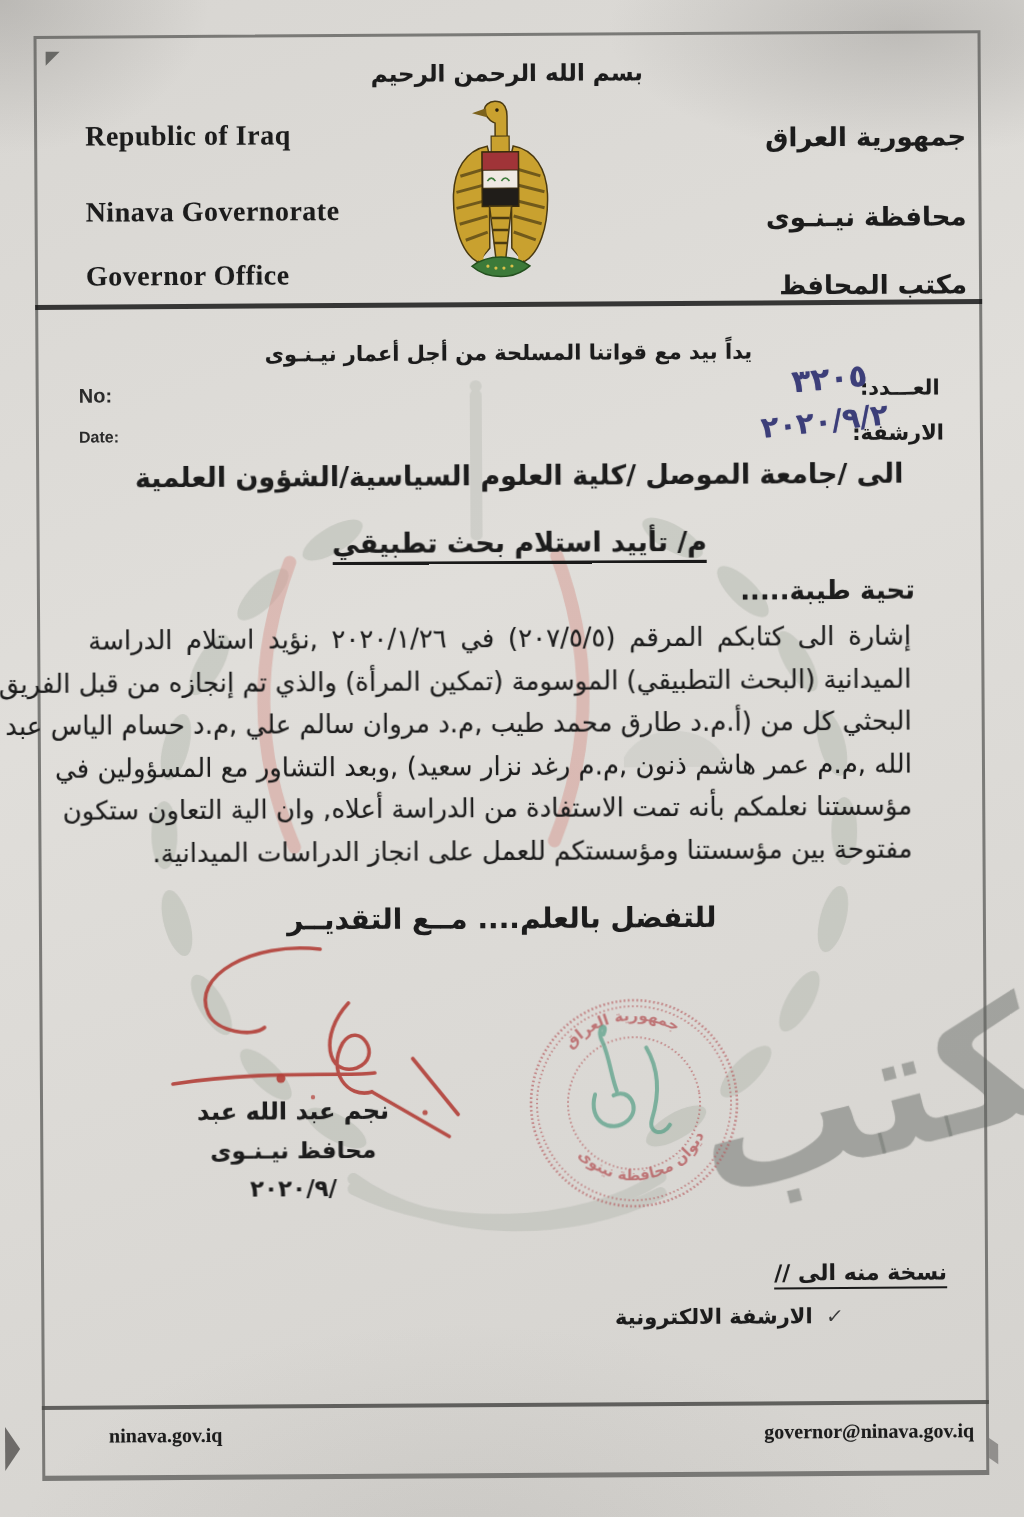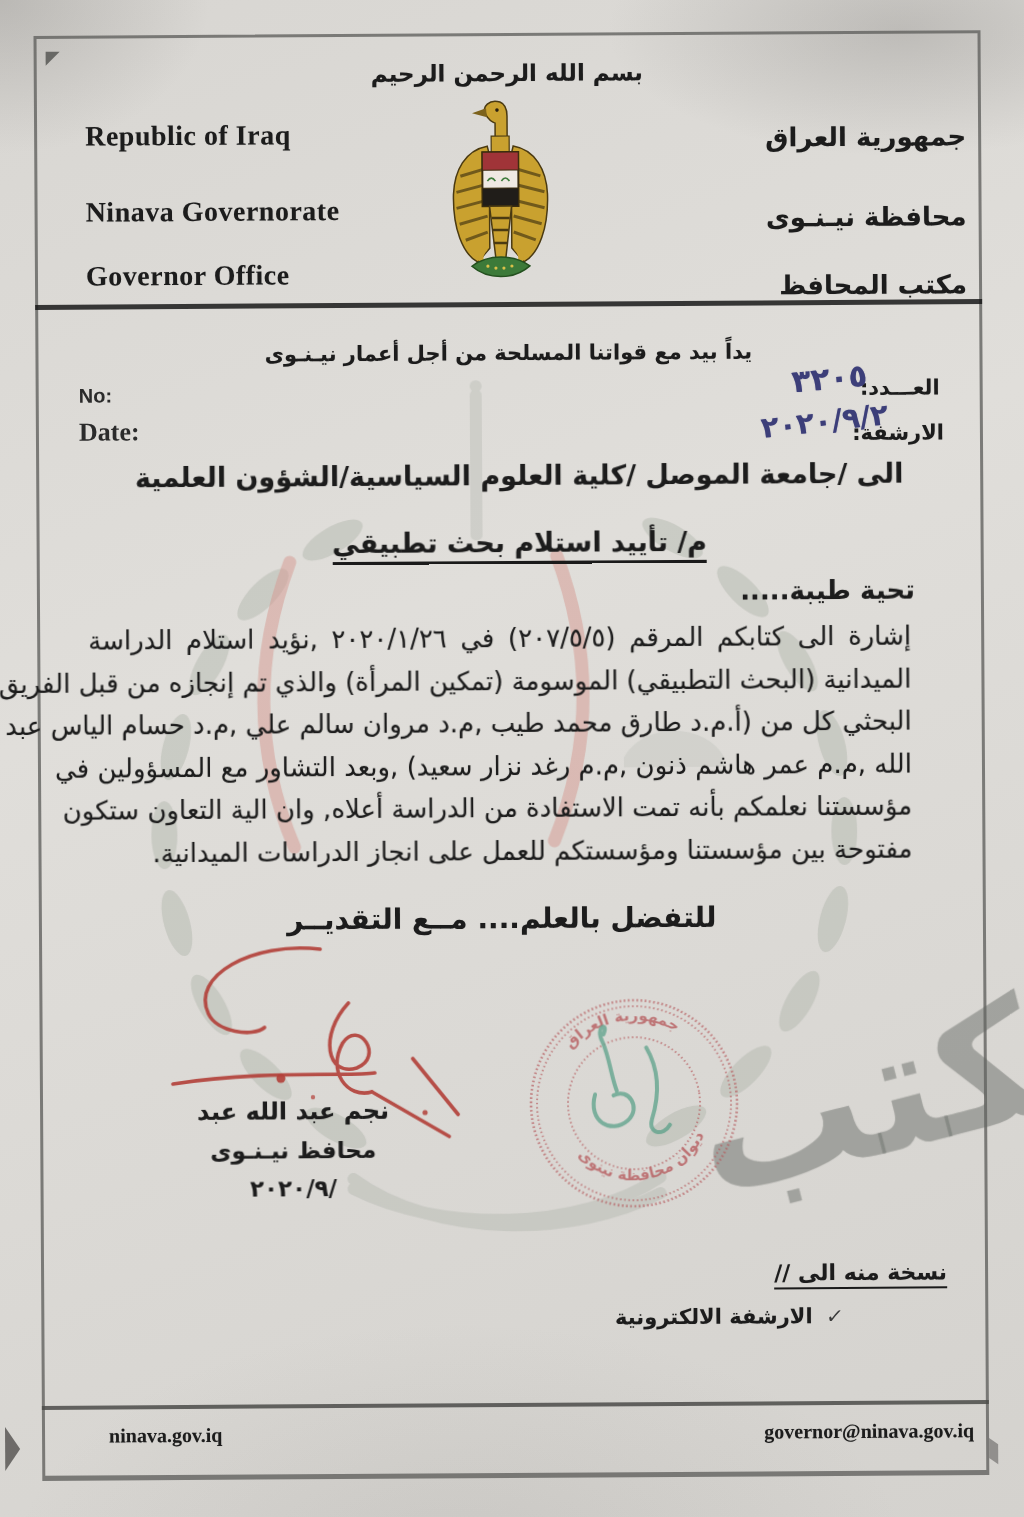--- a/index.html
+++ b/index.html
@@ -25,21 +25,21 @@
   .corner-mark{left:9px;top:13px;width:0;height:0;border-left:14px solid rgba(80,80,78,.8);border-bottom:14px solid transparent;}
   
   .bismillah{left:290px;top:24px;width:360px;font-size:23px;}
   .en-line{left:48px;font-size:28px;letter-spacing:.5px;}
   .ar-line{right:12px;font-size:26px;}
   .emblem{left:398px;top:60px;}
   .hdr-rule{left:-3px;top:266px;width:947px;height:5px;background:rgba(25,25,25,.85);}
   
   .slogan{left:150px;top:305px;width:640px;font-size:21px;}
   .no-label{left:40px;top:346px;font-size:20px;font-weight:600;color:#2b2b2b;font-family:"Liberation Sans",sans-serif;}
-  .date-label{left:40px;top:379px;font-size:26px;font-weight:600;color:#2b2b2b;font-family:Liberation Serif, serif;}
+  .date-label{left:40px;top:390px;font-size:16px;font-weight:600;color:#2b2b2b;font-family:Liberation Sans, sans-serif;}
   .num-label{right:40px;top:342px;font-size:21px;}
   .date-ar-label{right:36px;top:387px;font-size:21px;}
   .hand{color:#3c3e79;font-weight:600;text-shadow:0 0 1px rgba(60,62,121,.5);}
   .hand-no{right:112px;top:326px;font-size:31px;transform:rotate(-5deg);}
   .hand-date{right:92px;top:370px;font-size:29px;transform:rotate(-6deg);direction:ltr;}
   
   .addressee{left:90px;top:424px;width:780px;font-size:27px;}
   .subject{left:200px;top:491px;width:560px;font-size:27px;}
   .subject .u{border-bottom:3px solid #1a1a1a;padding-bottom:3px;}
   .greeting{right:66px;top:541px;font-size:26px;font-weight:600;}

